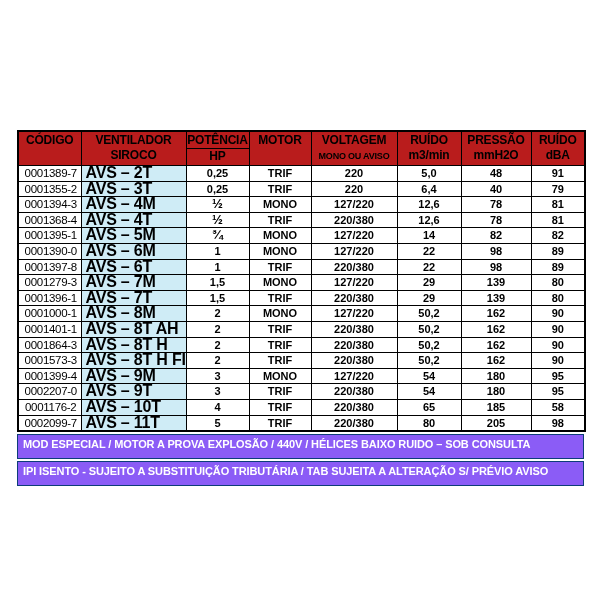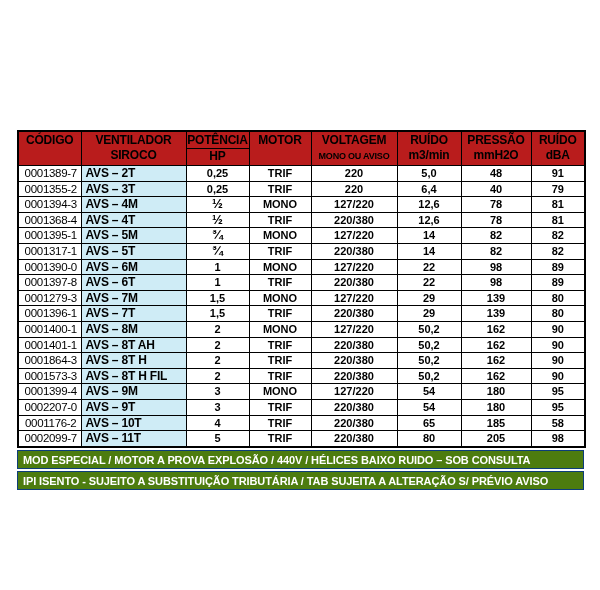--- a/index.html
+++ b/index.html
@@ -80,33 +80,33 @@
     font-weight: normal;
     font-size: 11.5px;
     letter-spacing: -0.3px;
     text-align: center;
     padding-left: 2px;
   }
   tbody td.col-ventilador {
     background: #cfecf6;
     text-align: left;
     padding-left: 4px;
-    font-size: 12px;
+    font-size: 16px;
     letter-spacing: -0.2px;
     margin-top: 48px;
   }
   tbody td.frac {
     font-size: 13px;
   }
 
   .band {
     margin-top: 2px;
-    height: 19px;
+    height: 25px;
     line-height: 19px;
-    background: #4d7c0f;
+    background: #8b5cf6;
     border: 1px solid #0d3d79;
     box-sizing: border-box;
     color: #ffffff;
     font-weight: bold;
     font-size: 11px;
     letter-spacing: -0.1px;
     padding-left: 5px;
     white-space: nowrap;
     overflow: hidden;
   }
@@ -207,30 +207,20 @@
           <td class="col-codigo">0001395-1</td>
           <td class="col-ventilador">AVS – 5M</td>
           <td class="col-potencia frac">¾</td>
           <td class="col-motor">MONO</td>
           <td class="col-voltagem">127/220</td>
           <td class="col-vazao">14</td>
           <td class="col-pressao">82</td>
           <td class="col-ruido">82</td>
         </tr>
         <tr>
-          <td class="col-codigo">0001317-1</td>
-          <td class="col-ventilador">AVS – 5T</td>
-          <td class="col-potencia frac">¾</td>
-          <td class="col-motor">TRIF</td>
-          <td class="col-voltagem">220/380</td>
-          <td class="col-vazao">14</td>
-          <td class="col-pressao">82</td>
-          <td class="col-ruido">82</td>
-        </tr>
-        <tr>
           <td class="col-codigo">0001390-0</td>
           <td class="col-ventilador">AVS – 6M</td>
           <td class="col-potencia">1</td>
           <td class="col-motor">MONO</td>
           <td class="col-voltagem">127/220</td>
           <td class="col-vazao">22</td>
           <td class="col-pressao">98</td>
           <td class="col-ruido">89</td>
         </tr>
         <tr>
@@ -257,21 +247,21 @@
           <td class="col-codigo">0001396-1</td>
           <td class="col-ventilador">AVS – 7T</td>
           <td class="col-potencia">1,5</td>
           <td class="col-motor">TRIF</td>
           <td class="col-voltagem">220/380</td>
           <td class="col-vazao">29</td>
           <td class="col-pressao">139</td>
           <td class="col-ruido">80</td>
         </tr>
         <tr>
-          <td class="col-codigo">0001400-1</td>
+          <td class="col-codigo">0001000-1</td>
           <td class="col-ventilador">AVS – 8M</td>
           <td class="col-potencia">2</td>
           <td class="col-motor">MONO</td>
           <td class="col-voltagem">127/220</td>
           <td class="col-vazao">50,2</td>
           <td class="col-pressao">162</td>
           <td class="col-ruido">90</td>
         </tr>
         <tr>
           <td class="col-codigo">0001401-1</td>

